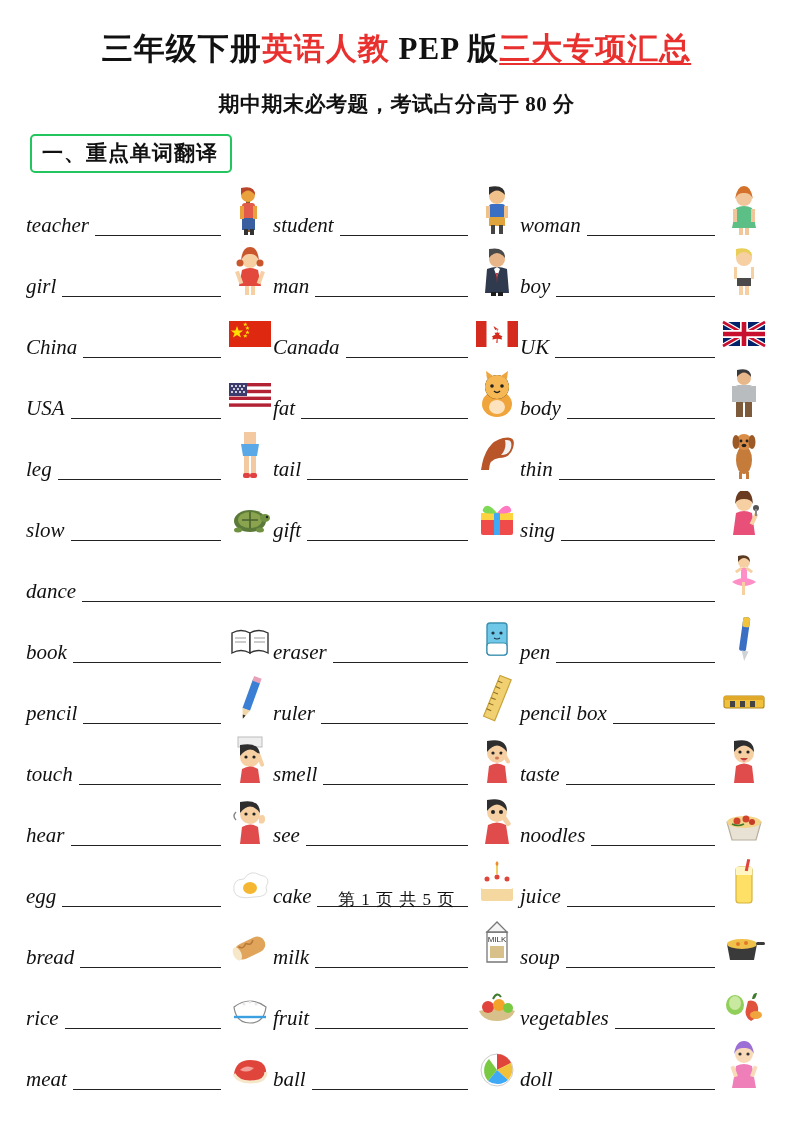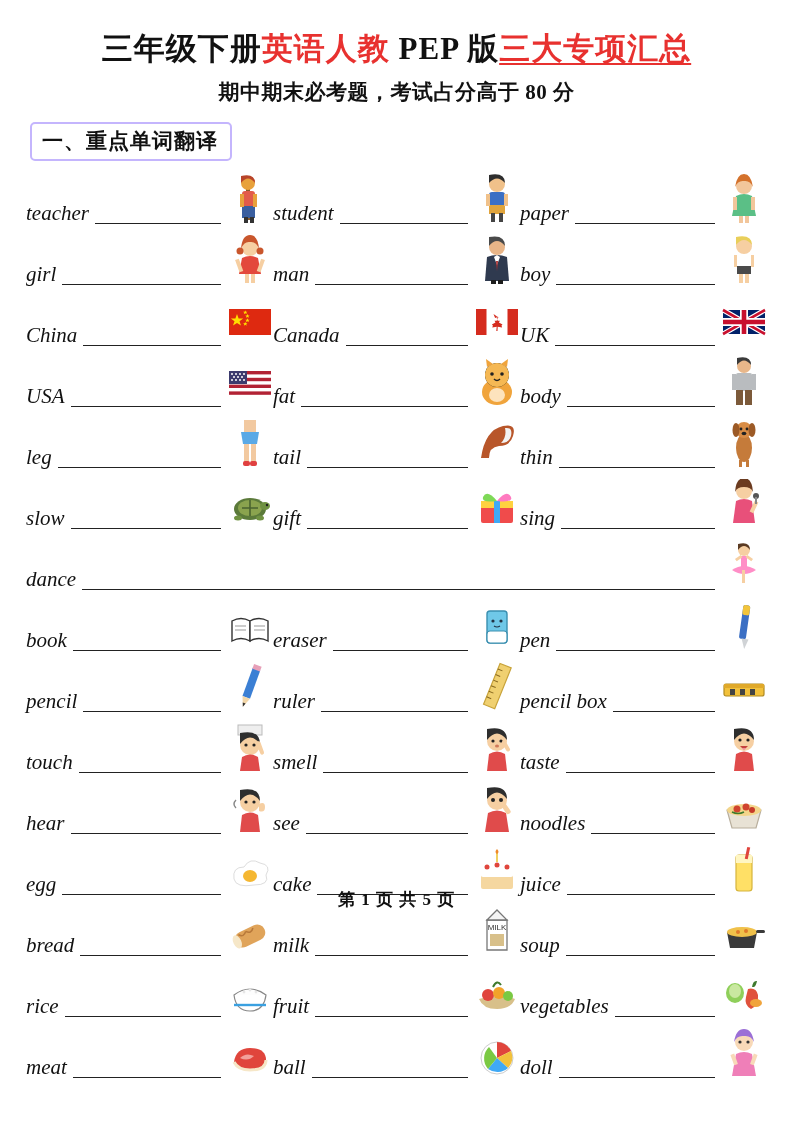--- a/index.html
+++ b/index.html
@@ -39,31 +39,31 @@
   .t-under {
     color: #e8312f;
     text-decoration: underline;
     text-decoration-thickness: 2px;
     text-underline-offset: 4px;
   }
   .subtitle {
     text-align: center;
     font-size: 21px;
     font-weight: bold;
-    margin-top: 8px;
+    margin-top: 20px;
     color: #111111;
     letter-spacing: 0.5px;
   }
 
   
   .section-box {
     display: inline-block;
     margin-top: 16px;
     margin-left: 4px;
-    border: 2px solid #c4b5fd;
+    border: 2px solid #22c55e;
     border-radius: 5px;
     padding: 3px 12px 4px 10px;
     font-size: 21px;
     font-weight: bold;
     color: #111;
     background: #fff;
     letter-spacing: 1px;
     text-align: right;
   }
 
@@ -113,21 +113,21 @@
   .pic svg { display: block; }
 
   
   .footer {
     position: absolute;
     left: 0;
     right: 0;
     bottom: 16px;
     text-align: center;
     font-size: 17px;
-    font-weight: bold;
+    font-weight: normal;
     color: #111;
     letter-spacing: 1px;
   }
 </style>
 </head>
 <body>
 
 <div class="page">
 
   <div class="title-row">
@@ -168,21 +168,21 @@
             <rect x="14" y="18" width="16" height="14" rx="3" fill="#3b6fc4"></rect>
             <rect x="14" y="31" width="16" height="9" fill="#e0a43c"></rect>
             <rect x="11" y="20" width="4" height="12" fill="#f0c18a"></rect>
             <rect x="29" y="20" width="4" height="12" fill="#f0c18a"></rect>
             <rect x="16" y="39" width="4" height="9" fill="#444"></rect>
             <rect x="24" y="39" width="4" height="9" fill="#444"></rect>
           </svg>
         </span>
       </div>
       <div class="cell">
-        <span class="word">paper</span>
+        <span class="word">woman</span>
         <span class="blank"></span>
         <span class="pic">
           <svg width="44" height="50" viewBox="0 0 44 50">
             <circle cx="22" cy="12" r="8" fill="#f2c69b"></circle>
             <path d="M13 13 q2 -13 9 -13 q7 0 9 13 q-3 -7 -9 -6 q-6 -1 -9 6z" fill="#d4722c"></path>
             <path d="M14 22 q8 -4 16 0 l4 20 h-24z" fill="#5bbf86"></path>
             <rect x="11" y="23" width="4" height="13" fill="#f2c69b"></rect>
             <rect x="29" y="23" width="4" height="13" fill="#f2c69b"></rect>
             <rect x="17" y="42" width="4" height="7" fill="#f2c69b"></rect>
             <rect x="23" y="42" width="4" height="7" fill="#f2c69b"></rect>

